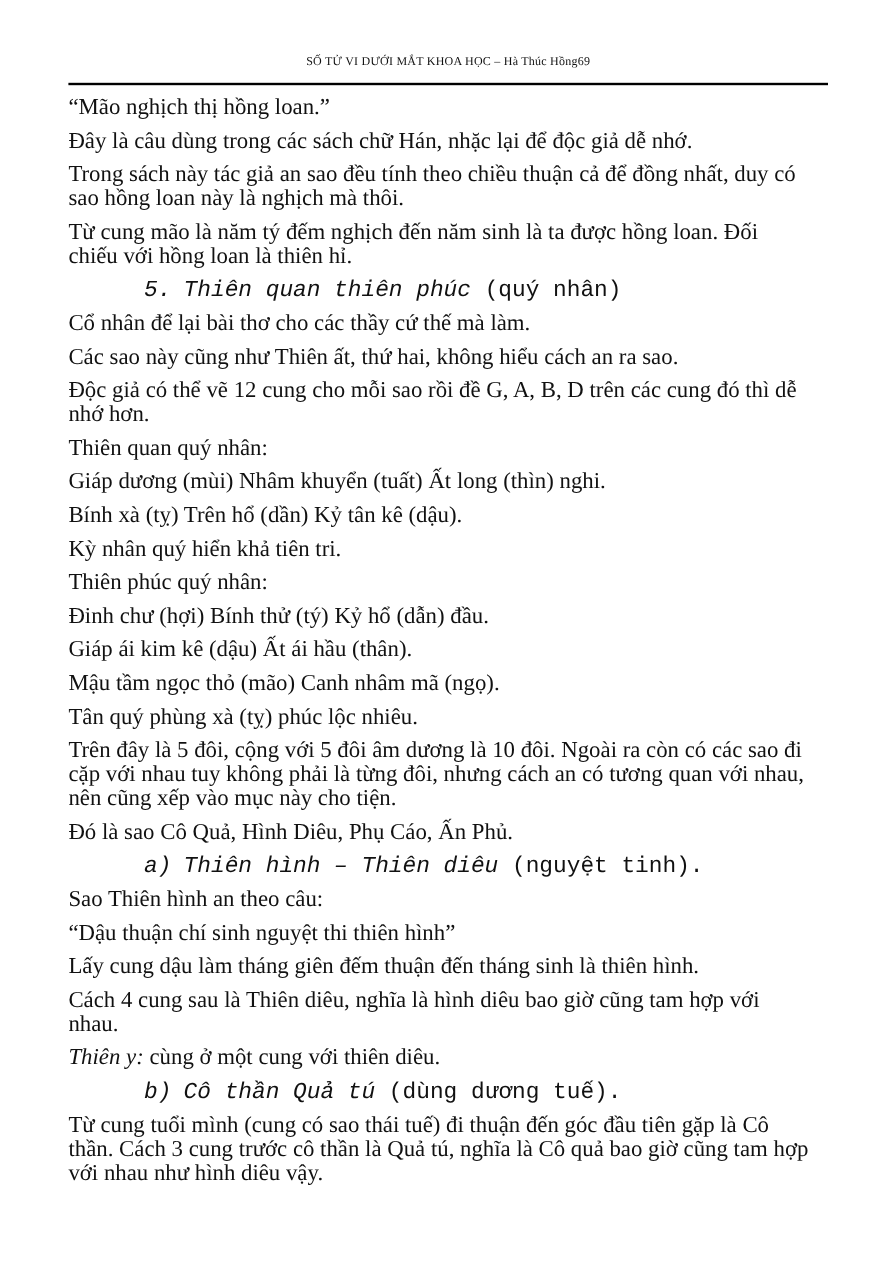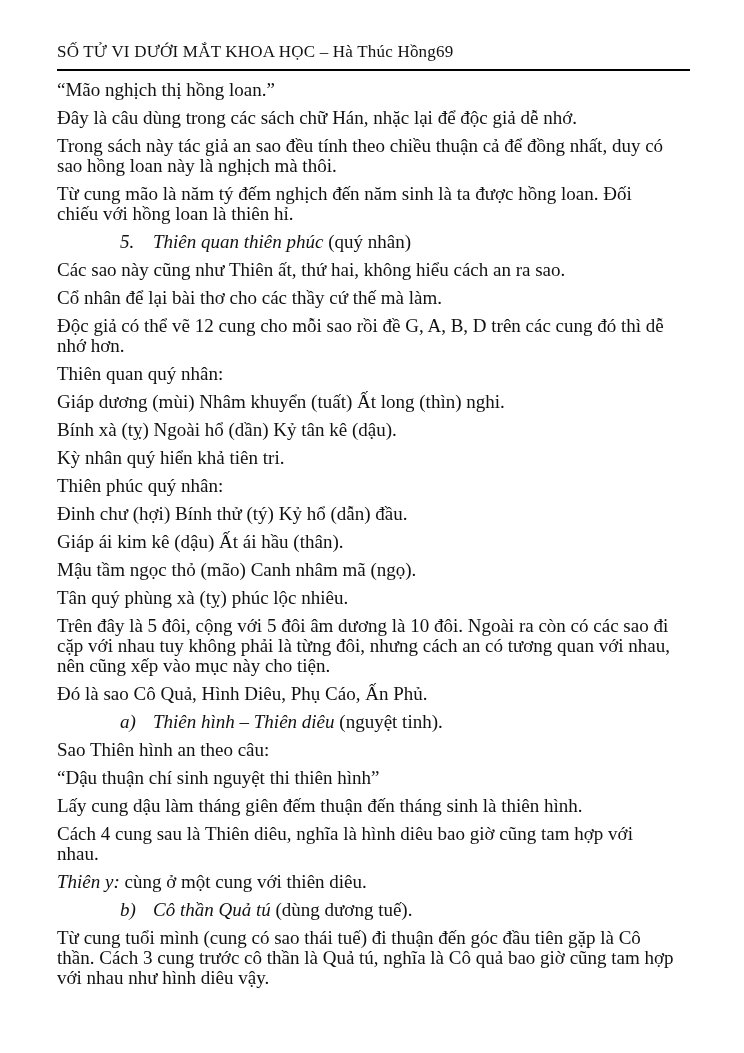--- a/index.html
+++ b/index.html
@@ -13,43 +13,44 @@
     height: 1053px;
     box-sizing: border-box;
     padding: 42px 54px 0 57px;
     background: #ffffff;
     color: #111111;
     font-family: "Liberation Serif", "DejaVu Serif", serif;
     overflow: hidden;
   }
   .header-row {
     display: flex;
-    justify-content: flex-start;
+    justify-content: center;
     align-items: baseline;
-    font-size: 17px;
+    font-size: 10px;
     line-height: 20px;
     letter-spacing: 0.2px;
     white-space: nowrap;
   }
   .header-rule {
     border: none;
     border-top: 2px solid #000000;
     margin: 7px 0 0 0;
   }
   .body-text {
     padding-top: 9px;
   }
   .body-text p {
     margin: 0 13px 8px 0;
     font-size: 19px;
     line-height: 20px;
   }
   p.heading {
     padding-left: 63px;
     font-style: italic;
+    font-family: Liberation Mono, monospace;
   }
   .h-num {
     display: inline-block;
     min-width: 33px;
   }
   .h-suffix {
     font-style: normal;
   }
   .run-italic {
     font-style: italic;
@@ -70,26 +71,26 @@
 
     <p>“Mão nghịch thị hồng loan.”</p>
     <p>Đây là câu dùng trong các sách chữ Hán, nhặc lại để độc giả dễ nhớ.</p>
     <p>Trong sách này tác giả an sao đều tính theo chiều thuận cả để đồng nhất, duy có sao hồng loan này là nghịch mà thôi.</p>
     <p>Từ cung mão là năm tý đếm nghịch đến năm sinh là ta được hồng loan. Đối chiếu với hồng loan là thiên hỉ.</p>
 
     <p class="heading">
       <span class="h-num">5.</span><span>Thiên quan thiên phúc</span><span class="h-suffix"> (quý nhân)</span>
     </p>
 
+    <p>Cổ nhân để lại bài thơ cho các thầy cứ thế mà làm.</p>
     <p>Các sao này cũng như Thiên ất, thứ hai, không hiểu cách an ra sao.</p>
-    <p>Cổ nhân để lại bài thơ cho các thầy cứ thế mà làm.</p>
     <p>Độc giả có thể vẽ 12 cung cho mỗi sao rồi đề G, A, B, D trên các cung đó thì dễ nhớ hơn.</p>
     <p>Thiên quan quý nhân:</p>
     <p>Giáp dương (mùi) Nhâm khuyển (tuất) Ất long (thìn) nghi.</p>
-    <p>Bính xà (tỵ) Ngoài hổ (dần) Kỷ tân kê (dậu).</p>
+    <p>Bính xà (tỵ) Trên hổ (dần) Kỷ tân kê (dậu).</p>
     <p>Kỳ nhân quý hiển khả tiên tri.</p>
     <p>Thiên phúc quý nhân:</p>
     <p>Đinh chư (hợi) Bính thử (tý) Kỷ hổ (dẫn) đầu.</p>
     <p>Giáp ái kim kê (dậu) Ất ái hầu (thân).</p>
     <p>Mậu tầm ngọc thỏ (mão) Canh nhâm mã (ngọ).</p>
     <p>Tân quý phùng xà (tỵ) phúc lộc nhiêu.</p>
     <p>Trên đây là 5 đôi, cộng với 5 đôi âm dương là 10 đôi. Ngoài ra còn có các sao đi cặp với nhau tuy không phải là từng đôi, nhưng cách an có tương quan với nhau, nên cũng xếp vào mục này cho tiện.</p>
     <p>Đó là sao Cô Quả, Hình Diêu, Phụ Cáo, Ấn Phủ.</p>
 
     <p class="heading">

